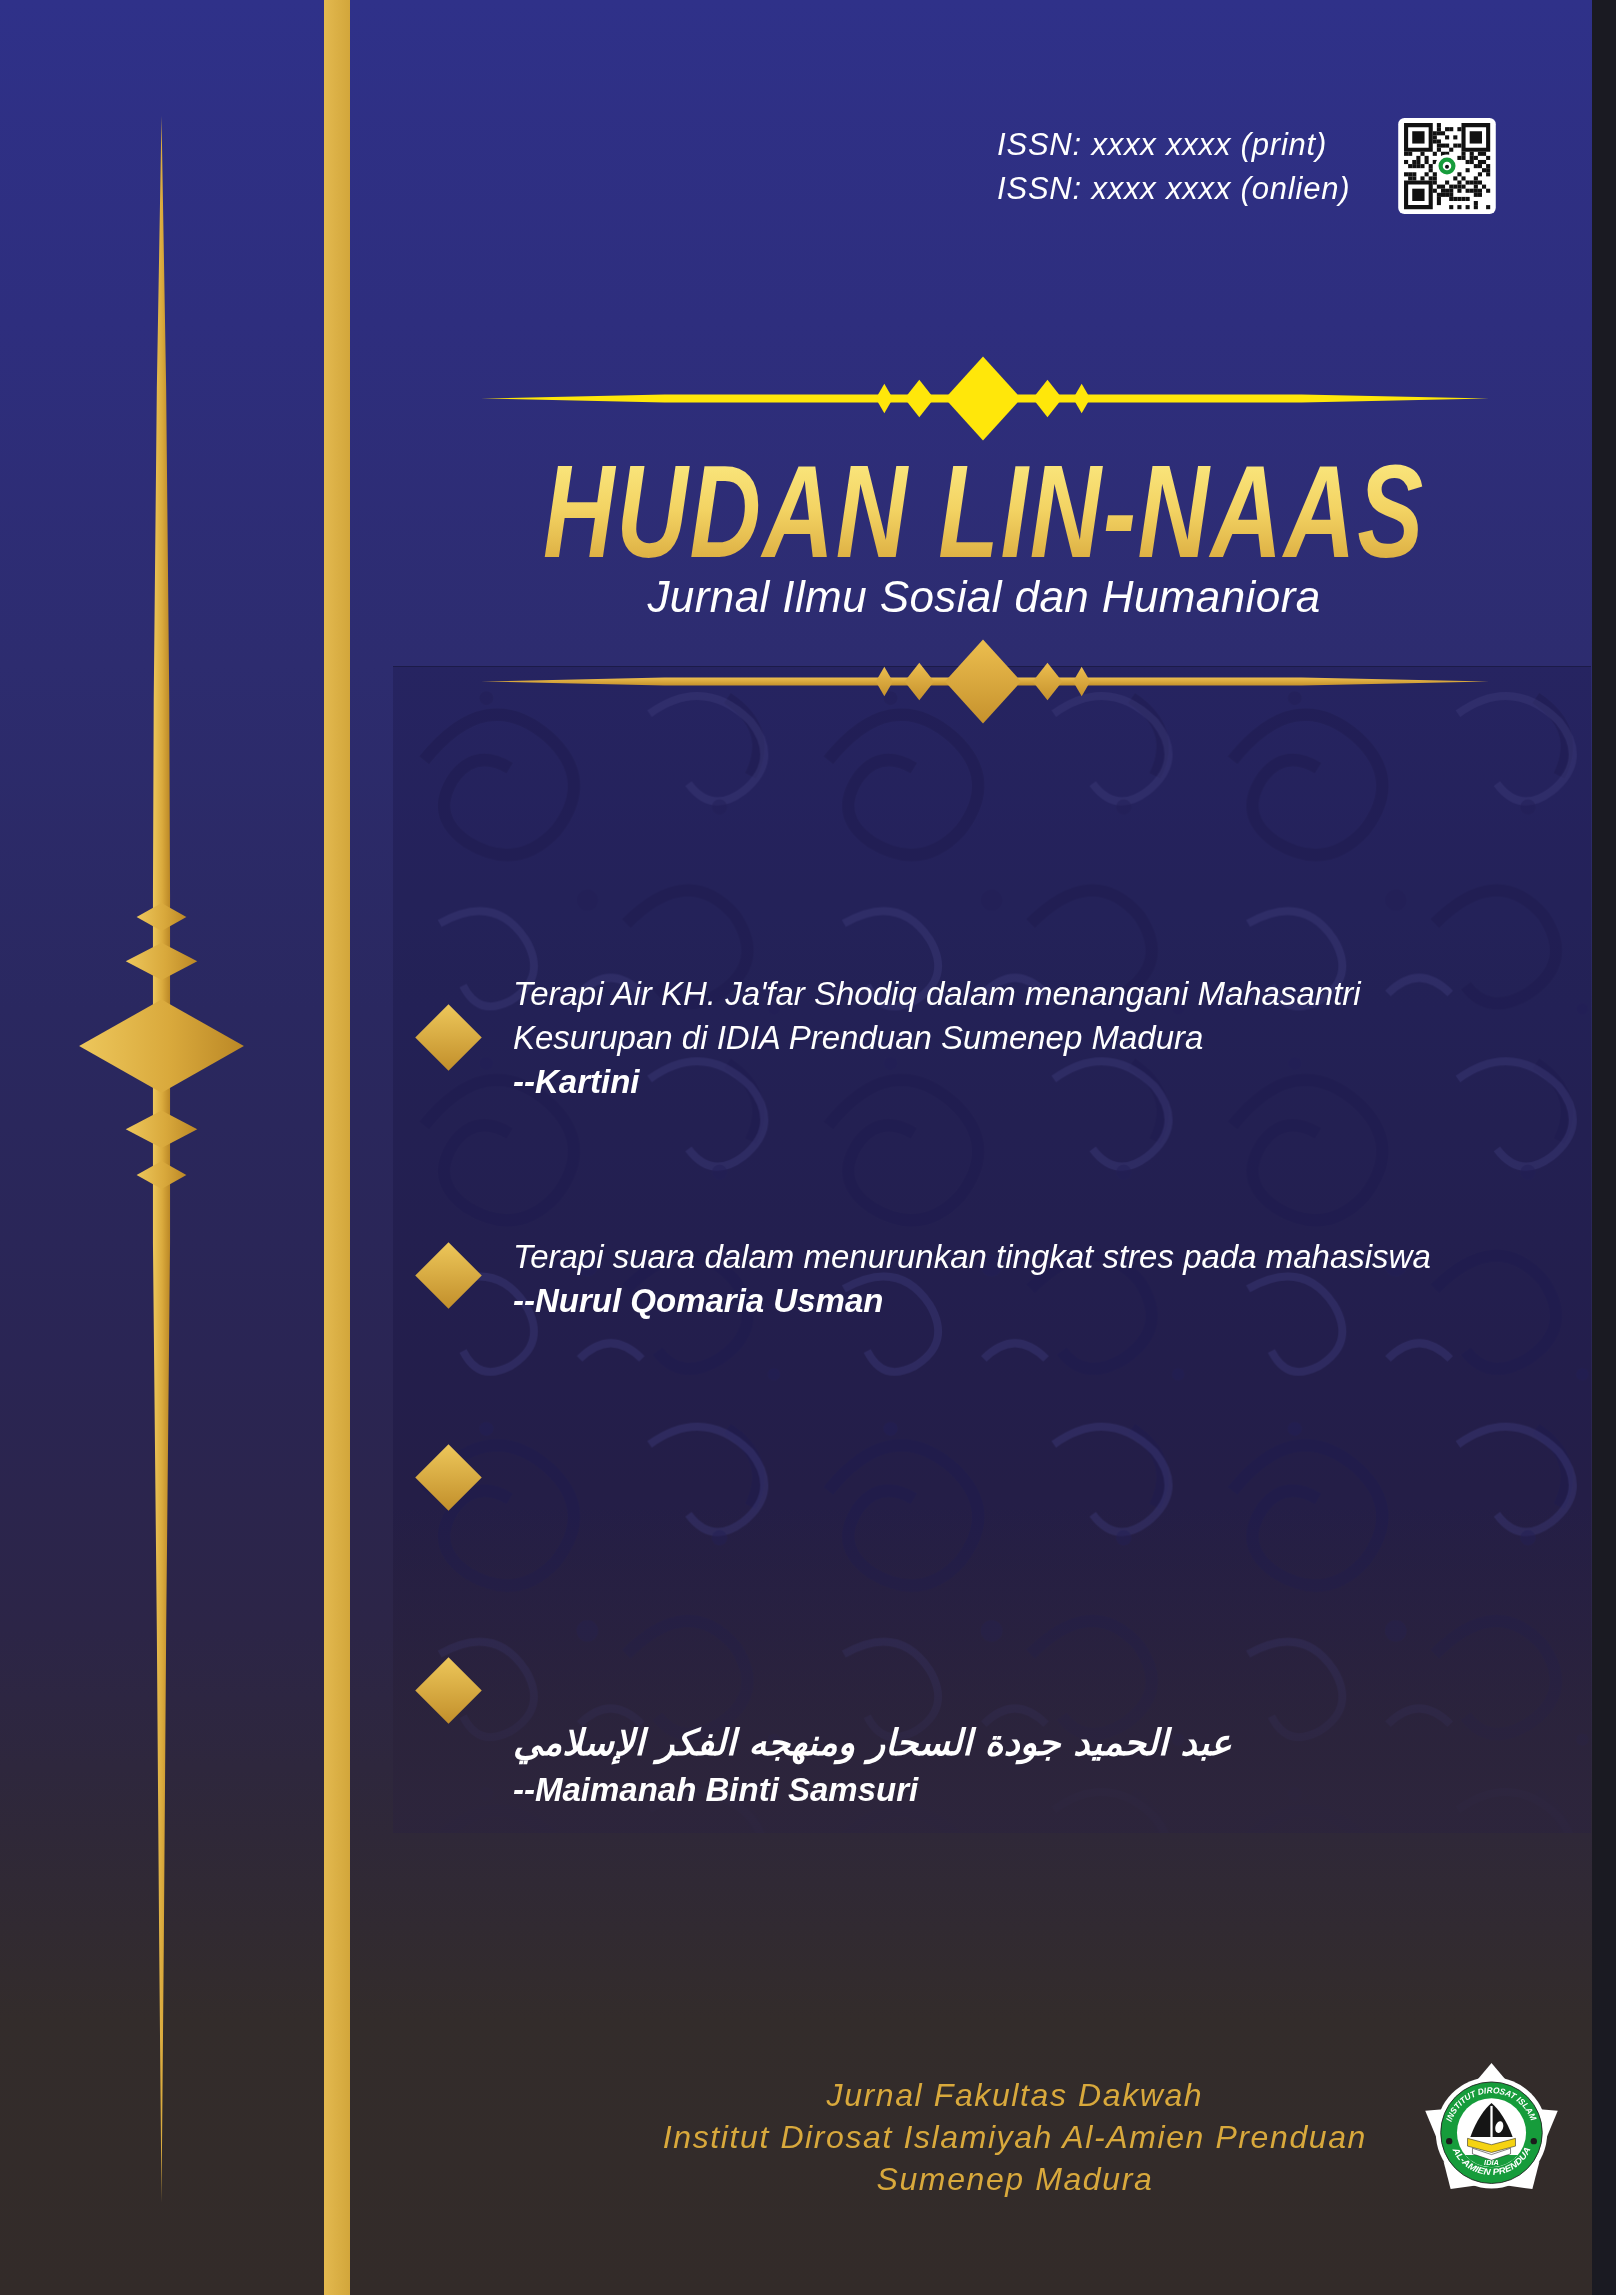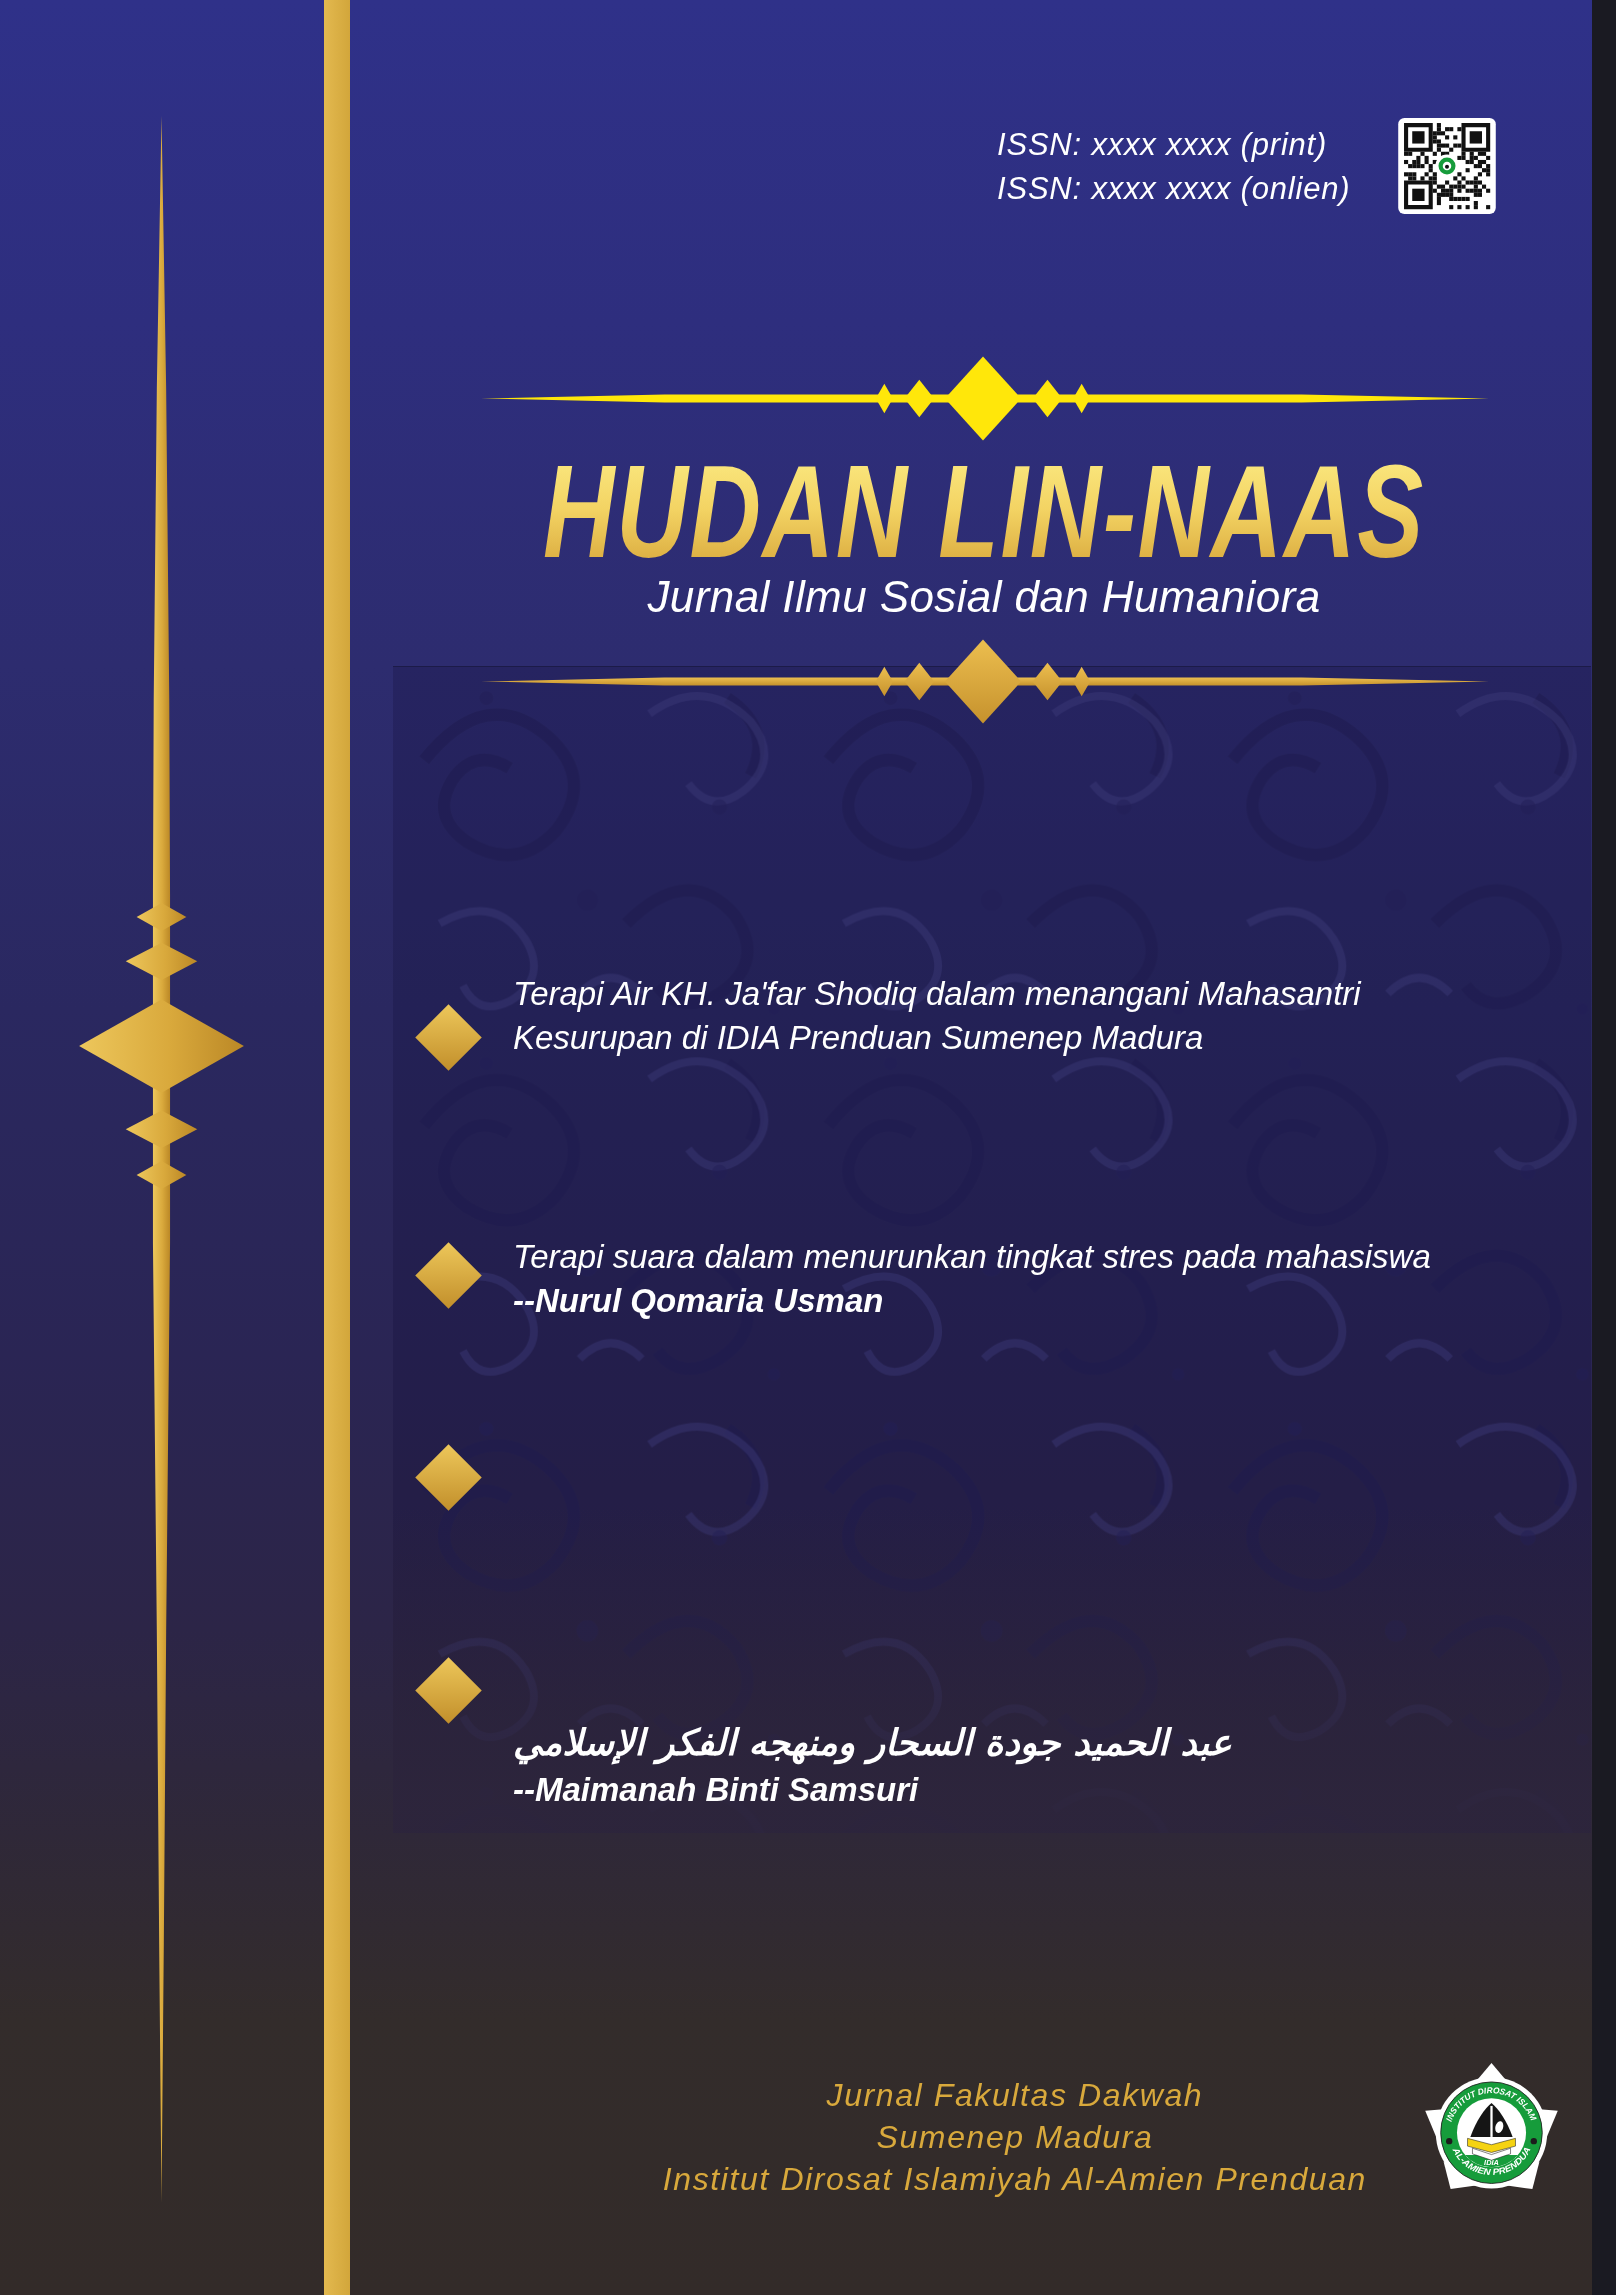--- a/index.html
+++ b/index.html
@@ -271,40 +271,41 @@
         <polygon points="743,41 762,65 743,89 724,65"></polygon>
         <polygon points="533,46 544,65 533,84 522,65"></polygon>
         <polygon points="787,46 798,65 787,84 776,65"></polygon>
       </g>
     </svg>
   </div>
 
   <div class="abs bullet b1"></div>
   <div class="abs article art1">
     <p class="t">Terapi Air KH. Ja'far Shodiq dalam menangani Mahasantri Kesurupan di IDIA Prenduan Sumenep Madura</p>
+    <p class="a">--Kartini</p>
   </div>
 
   <div class="abs bullet b2"></div>
   <div class="abs article art2">
     <p class="t">Terapi suara dalam menurunkan tingkat stres pada mahasiswa</p>
     <p class="a">--Nurul Qomaria Usman</p>
   </div>
 
   <div class="abs bullet b3"></div>
 
   <div class="abs bullet b4"></div>
   <div class="abs article art4">
     <p class="t" dir="rtl" style="text-align:left;">عبد الحميد جودة السحار ومنهجه الفكر الإسلامي</p>
     <p class="a">--Maimanah Binti Samsuri</p>
   </div>
 
   <div class="abs footer">
     <div>Jurnal Fakultas Dakwah</div>
+    <div>Institut Dirosat Islamiyah Al-Amien Prenduan</div>
     <div>Sumenep Madura</div>
-    <div>Institut Dirosat Islamiyah Al-Amien Prenduan</div>
   </div>
 
   <svg class="abs logo" width="141" height="152" viewBox="-100 -100 200 215">
     <g fill="#ffffff">
       <circle cx="0" cy="0" r="79"></circle>
       <polygon points="0,-99 26,-68 -26,-68"></polygon>
       <polygon points="94,-31 78,7 47,-35"></polygon>
       <polygon points="58,80 17,74 68,41"></polygon>
       <polygon points="-58,80 -68,41 -17,74"></polygon>
       <polygon points="-94,-31 -47,-35 -78,7"></polygon>

